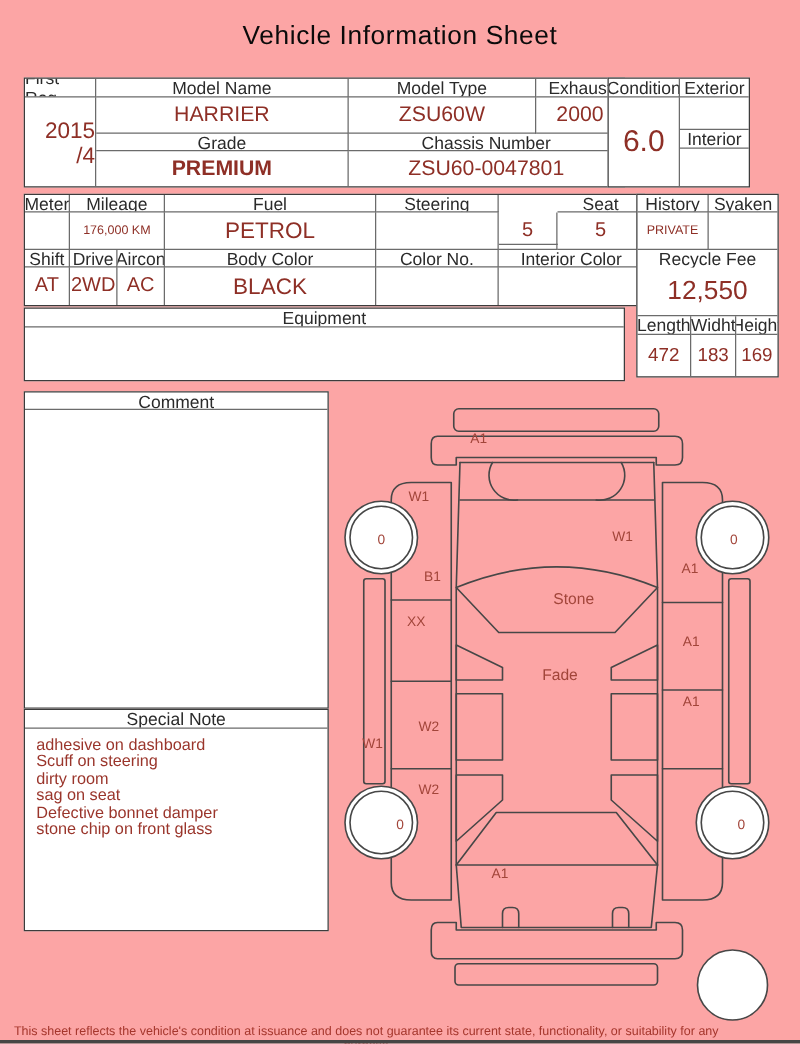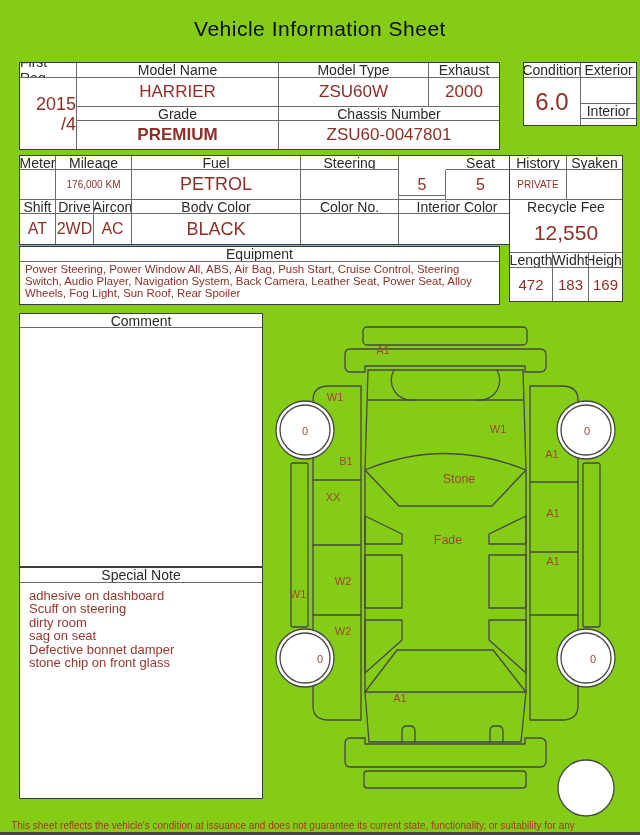--- a/index.html
+++ b/index.html
@@ -1,16 +1,16 @@
 <!DOCTYPE html>
 <html><head>
 <meta charset="utf-8">
 <style>
   html,body{margin:0;padding:0;background:#fff;}
-  .page{position:relative;width:640px;height:835px;background:#84cc16;overflow:hidden;
+  .page{position:relative;width:640px;height:835px;background:#fca5a5;overflow:hidden;
         font-family:"Liberation Sans",sans-serif;color:#222;}
   .title{position:absolute;top:17px;left:0;width:640px;text-align:center;
          font-size:21px;font-weight:500;letter-spacing:.5px;color:#0a0a0a;}
   .box{position:absolute;box-sizing:border-box;border:1px solid #3c3c3c;background:#fff;}
   .grid{display:grid;}
   .c{display:flex;align-items:center;justify-content:center;box-sizing:border-box;overflow:hidden;}
   .br{border-right:1px solid #6b6b6b;}
   .bb{border-bottom:1px solid #6b6b6b;}
   .hdr{font-size:14px;color:#2a2a2a;}
   .red{color:#8e2f26;}
@@ -44,21 +44,21 @@
     </div>
     <div class="c red v17 br bb" style="grid-area:2/2;">HARRIER</div>
     <div class="c red v17 br bb" style="grid-area:2/3;">ZSU60W</div>
     <div class="c red v17 bb" style="grid-area:2/4;">2000</div>
     <div class="c hdr br bb" style="grid-area:3/2;">Grade</div>
     <div class="c hdr bb" style="grid-area:3/3/3/span 2;">Chassis Number</div>
     <div class="c red v17 br" style="grid-area:4/2;font-weight:bold;">PREMIUM</div>
     <div class="c red v17" style="grid-area:4/3/4/span 2;">ZSU60-0047801</div>
   </div>
 
-  <div class="box grid" style="left:523px;top:62px;width:114px;height:64px;grid-template-columns:57px 1fr;grid-template-rows:15px 26px 15px 1fr;">
+  <div class="box grid" style="left:486px;top:62px;width:114px;height:88px;grid-template-columns:57px 1fr;grid-template-rows:15px 26px 15px 1fr;">
     <div class="c hdr br bb" style="grid-area:1/1;">Condition</div>
     <div class="c hdr bb" style="grid-area:1/2;">Exterior</div>
     <div class="c red v24 br" style="grid-area:2/1/span 3/1;">6.0</div>
     <div class="c red bb" style="grid-area:2/2;"></div>
     <div class="c hdr bb" style="grid-area:3/2;">Interior</div>
     <div class="c red" style="grid-area:4/2;"></div>
   </div>
 
   <div class="box grid" style="left:19px;top:155px;width:497px;height:90px;grid-template-columns:36px 38px 38px 169px 98px 47px 1fr;grid-template-rows:14px 30px 14px 1fr;">
     <div class="c hdr br bb" style="grid-area:1/1;">Meter</div>
@@ -101,29 +101,28 @@
       <div class="c hdr br bb">Widht</div>
       <div class="c hdr bb">Height</div>
       <div class="c red v15 br">472</div>
       <div class="c red v15 br">183</div>
       <div class="c red v15">169</div>
     </div>
   </div>
 
   <div class="box" style="left:19px;top:246px;width:481px;height:59px;display:flex;flex-direction:column;">
     <div class="c hdr bb" style="height:15px;">Equipment</div>
-    <div class="equip-text">Power Steering, Power Window All, ABS, Air Bag, Push Start, Cruise Control, Steering Switch, Audio Player, Navigation System, Back Camera, Leather Seat, Power Seat, Alloy Wheels, Fog Light, Sun Roof, Rear Spoiler</div>
   </div>
 
   <div class="box" style="left:19px;top:313px;width:244px;height:254px;display:flex;flex-direction:column;">
     <div class="c hdr bb" style="height:14px;">Comment</div>
     <div class="note-body" style="flex:1;"></div>
   </div>
 
-  <div class="box" style="left:19px;top:567px;width:244px;height:232px;display:flex;flex-direction:column;">
+  <div class="box" style="left:19px;top:567px;width:244px;height:178px;display:flex;flex-direction:column;">
     <div class="c hdr bb" style="height:15px;">Special Note</div>
     <div class="note-body">
       <div class="note-line">adhesive on dashboard</div>
       <div class="note-line">Scuff on steering</div>
       <div class="note-line">dirty room</div>
       <div class="note-line">sag on seat</div>
       <div class="note-line">Defective bonnet damper</div>
       <div class="note-line">stone chip on front glass</div>
     </div>
   </div>

